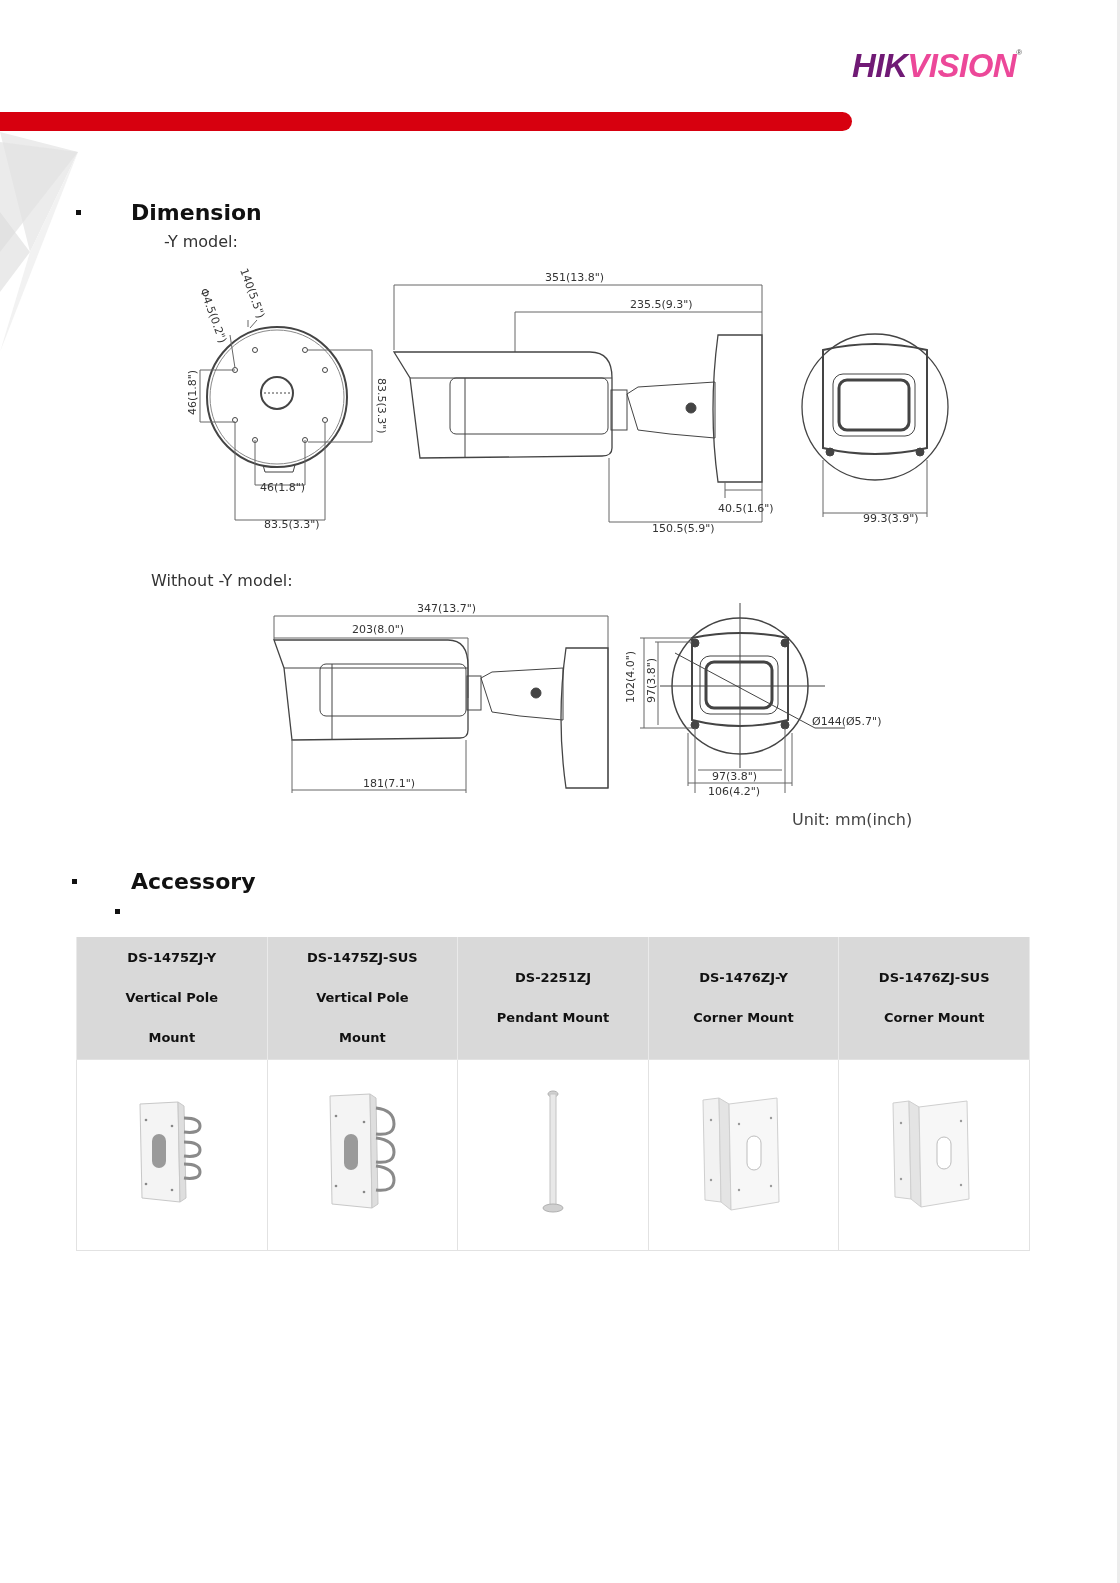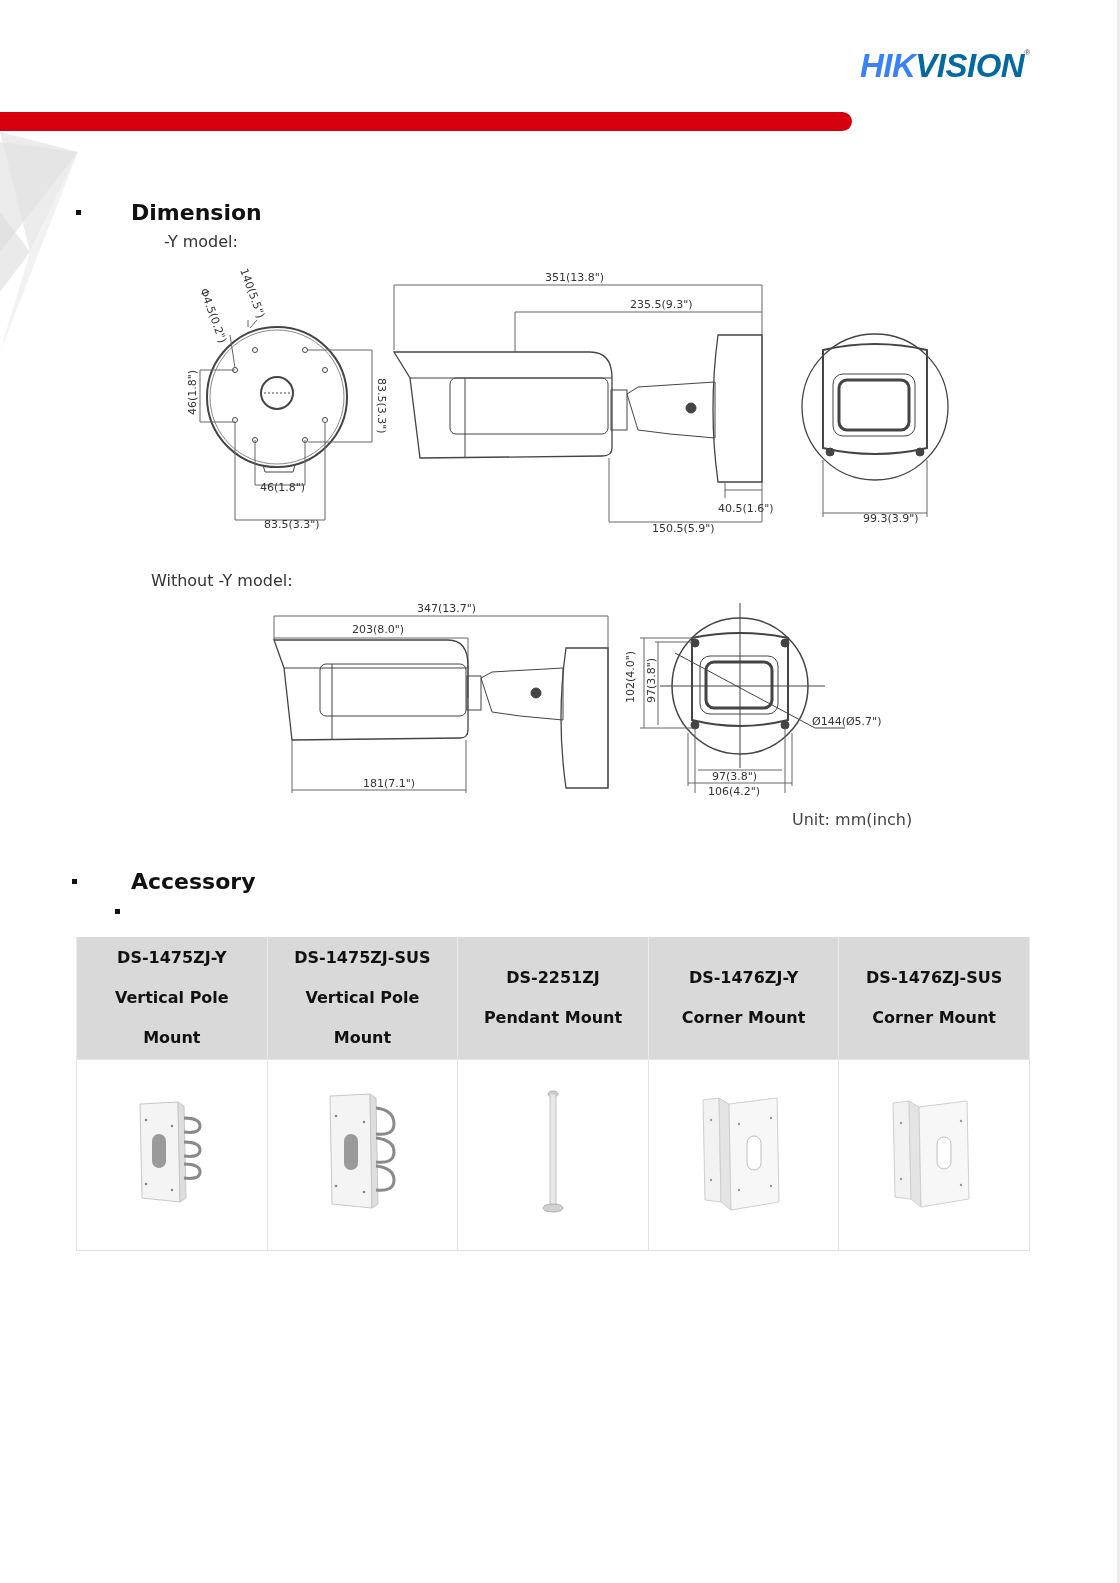--- a/index.html
+++ b/index.html
@@ -3,41 +3,41 @@
   <meta charset="utf-8">
   <style>
     * { box-sizing: border-box; margin: 0; padding: 0; }
     html, body { width: 1120px; height: 1583px; background: #ffffff; overflow: hidden; }
     body { position: relative; font-family: "DejaVu Sans", "Liberation Sans", sans-serif; color: #111; }
 
     .right-edge { position: absolute; top: 0; right: 0; width: 3px; height: 1583px; background: #ececec; }
 
     .logo { position: absolute; left: 852px; top: 49px; font-family: "Liberation Sans", sans-serif;
             font-weight: bold; font-style: italic; font-size: 33px; letter-spacing: -0.5px; line-height: 1; }
-    .logo .hik { color: #3b82f6; margin-left: 8px; }
-    .logo .vision { color: #0369a1; }
+    .logo .hik { color: #701a75; }
+    .logo .vision { color: #ec4899; }
     .logo .reg { font-size: 8px; color: #6d6d6d; vertical-align: top; font-style: normal; }
 
     .redbar { position: absolute; left: 0; top: 112px; width: 852px; height: 19px; background: #d7000f;
               border-radius: 0 10px 10px 0; }
 
     .deco { position: absolute; left: 0; top: 132px; width: 110px; height: 230px; }
 
     .section-title { position: absolute; font-weight: bold; color: #111; display: flex; align-items: center; gap: 46px; }
     .bullet { display: inline-block; width: 5px; height: 5px; background: #111; margin-right: 4px; }
 
     .small-label { position: absolute; font-family: "DejaVu Sans", sans-serif; font-size: 16px; color: #333; }
 
     .drawing { position: absolute; }
     .dim { font-family: "DejaVu Sans", sans-serif; font-size: 11px; fill: #333; }
 
     .unit { position: absolute; left: 792px; top: 810px; font-size: 16px; color: #444; }
 
     table.acc { position: absolute; left: 76px; top: 937px; width: 954px; border-collapse: collapse; table-layout: fixed; }
-    table.acc th { background: #d9d9d9; height: 122px; font-weight: bold; font-size: 16px; color: #111;
+    table.acc th { background: #d9d9d9; height: 122px; font-weight: bold; font-size: 13px; color: #111;
                    line-height: 40px; text-align: center; vertical-align: middle; border-left: 1px solid #eaeaea;
                    border-right: 1px solid #eaeaea; padding-top: 0; }
     table.acc td { height: 191px; border: 1px solid #e2e2e2; text-align: center; vertical-align: middle; background: #fff; }
     table.acc th span { display: block; }
   </style>
 </head>
 <body>
 
 <div class="right-edge"></div>
 

